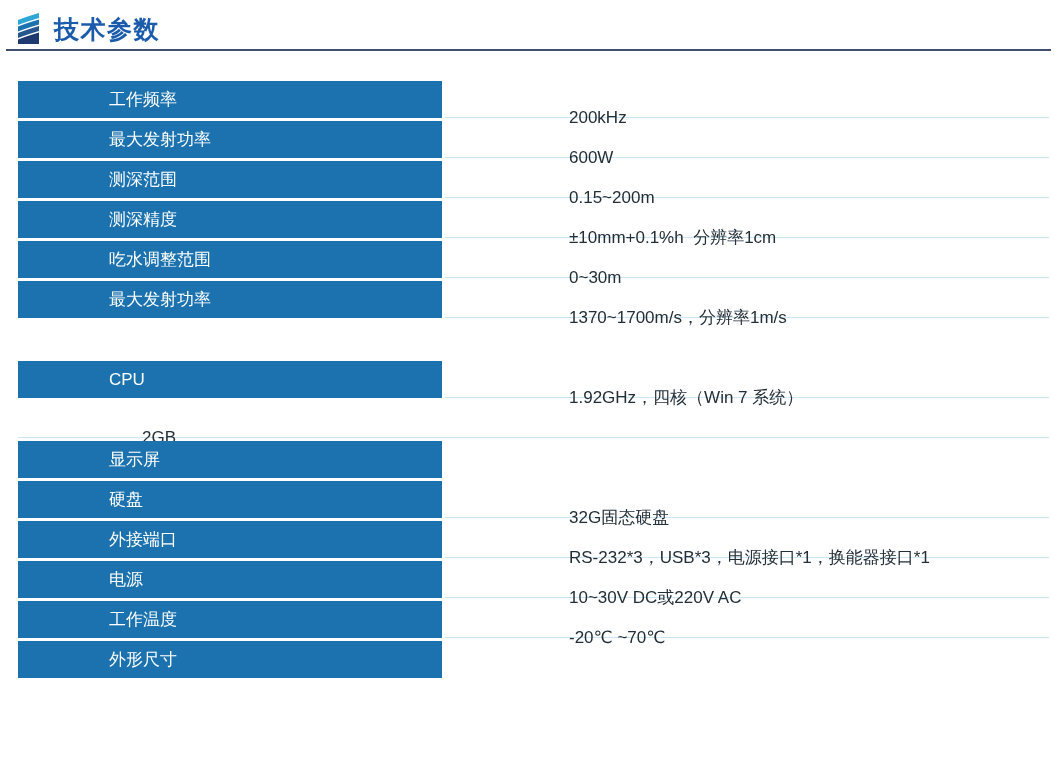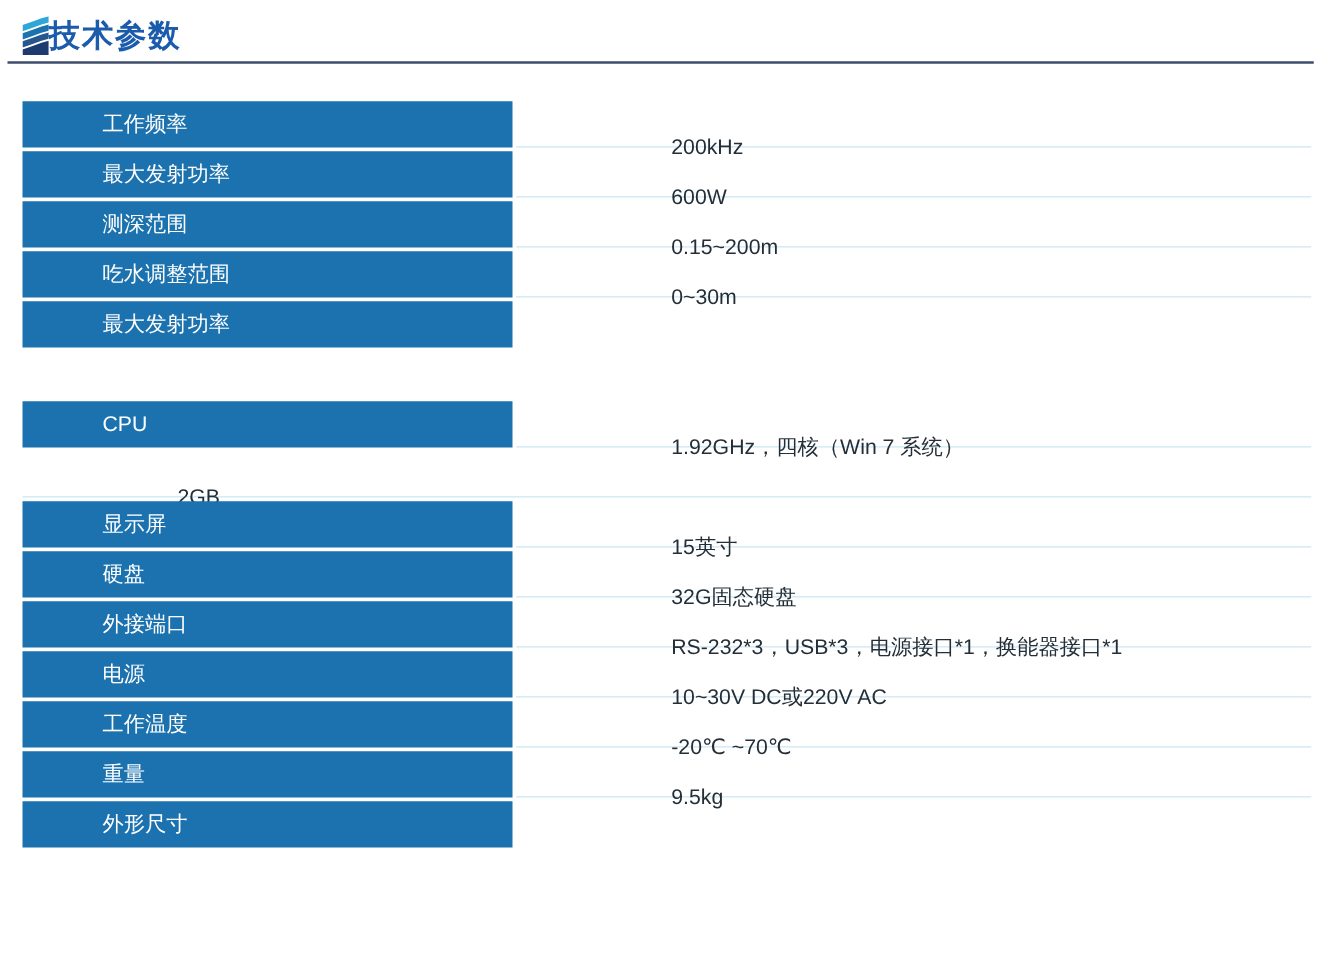--- a/index.html
+++ b/index.html
@@ -4,43 +4,43 @@
 <style>
   html,body{margin:0;padding:0;background:#ffffff;}
   body{
     width:1063px;height:773px;overflow:hidden;
     font-family:"Liberation Sans","DejaVu Sans",sans-serif;
   }
   .page{position:relative;width:1063px;height:773px;}
 
   
   .section-header{
-    display:flex;align-items:flex-end;
+    display:flex;align-items:flex-end;gap:15px;
     padding:12px 0 0 18px;height:32px;
   }
   .icon-wrap{width:21px;height:31px;flex:0 0 auto;}
   .icon-wrap svg{width:21px;height:31px;display:block;}
   .page-title{
     margin:0;font-size:25px;line-height:30px;font-weight:bold;
     letter-spacing:1.5px;color:var(--title-text,#1a5cab);
   }
   .divider{
     height:2px;margin:5px 12px 0 6px;
     background:var(--divider,#3f4e6b);
   }
 
   
   .spec-table{margin:30px 14px 0 18px;width:1031px;}
   .spec-row{display:flex;gap:3px;margin-bottom:3px;height:37px;}
   .spec-label{
-    width:392px;box-sizing:border-box;flex:0 0 auto;
+    width:424px;box-sizing:border-box;flex:0 0 auto;
     background:var(--label-cell-bg,#1b72ae);
     color:var(--label-text,#ffffff);
     display:flex;align-items:center;
-    padding-left:64px;font-size:17px;
+    padding-left:91px;font-size:17px;
   }
   .spec-value{
     flex:1;box-sizing:border-box;
     background:var(--value-cell-bg,#cbe6f4);
     color:var(--value-text,#232f38);
     display:flex;align-items:center;
     padding-left:124px;font-size:17px;
     white-space:pre-wrap;
     margin-top:36px;
   }
@@ -73,45 +73,49 @@
     <div class="spec-row">
       <div class="spec-label">最大发射功率</div>
       <div class="spec-value">600W</div>
     </div>
 
     <div class="spec-row">
       <div class="spec-label">测深范围</div>
       <div class="spec-value">0.15~200m</div>
     </div>
 
+    <div class="spec-row">
+      <div class="spec-label">测深精度</div>
+      <div class="spec-value">±10mm+0.1%h  分辨率1cm</div>
+    </div>
 
     <div class="spec-row">
       <div class="spec-label">吃水调整范围</div>
       <div class="spec-value">0~30m</div>
     </div>
 
     <div class="spec-row">
       <div class="spec-label">最大发射功率</div>
+      <div class="spec-value">1370~1700m/s，分辨率1m/s</div>
     </div>
 
     <div class="spec-row">
     </div>
 
     <div class="spec-row">
       <div class="spec-label">CPU</div>
       <div class="spec-value">1.92GHz，四核（Win 7 系统）</div>
     </div>
 
     <div class="spec-row">
       <div class="spec-value">2GB</div>
     </div>
 
     <div class="spec-row">
       <div class="spec-label">显示屏</div>
-      <div class="spec-value">15英寸</div>
     </div>
 
     <div class="spec-row">
       <div class="spec-label">硬盘</div>
       <div class="spec-value">32G固态硬盘</div>
     </div>
 
     <div class="spec-row">
       <div class="spec-label">外接端口</div>
       <div class="spec-value">RS-232*3，USB*3，电源接口*1，换能器接口*1</div>
@@ -121,23 +125,19 @@
     <div class="spec-row">
       <div class="spec-label">电源</div>
       <div class="spec-value">10~30V DC或220V AC</div>
     </div>
 
     <div class="spec-row">
       <div class="spec-label">工作温度</div>
       <div class="spec-value">-20℃ ~70℃</div>
     </div>
 
-    <div class="spec-row">
-      <div class="spec-label">重量</div>
-      <div class="spec-value">9.5kg</div>
-    </div>
 
     <div class="spec-row">
       <div class="spec-label">外形尺寸</div>
     </div>
   </div>
 
 </div>
 
 </body></html>

